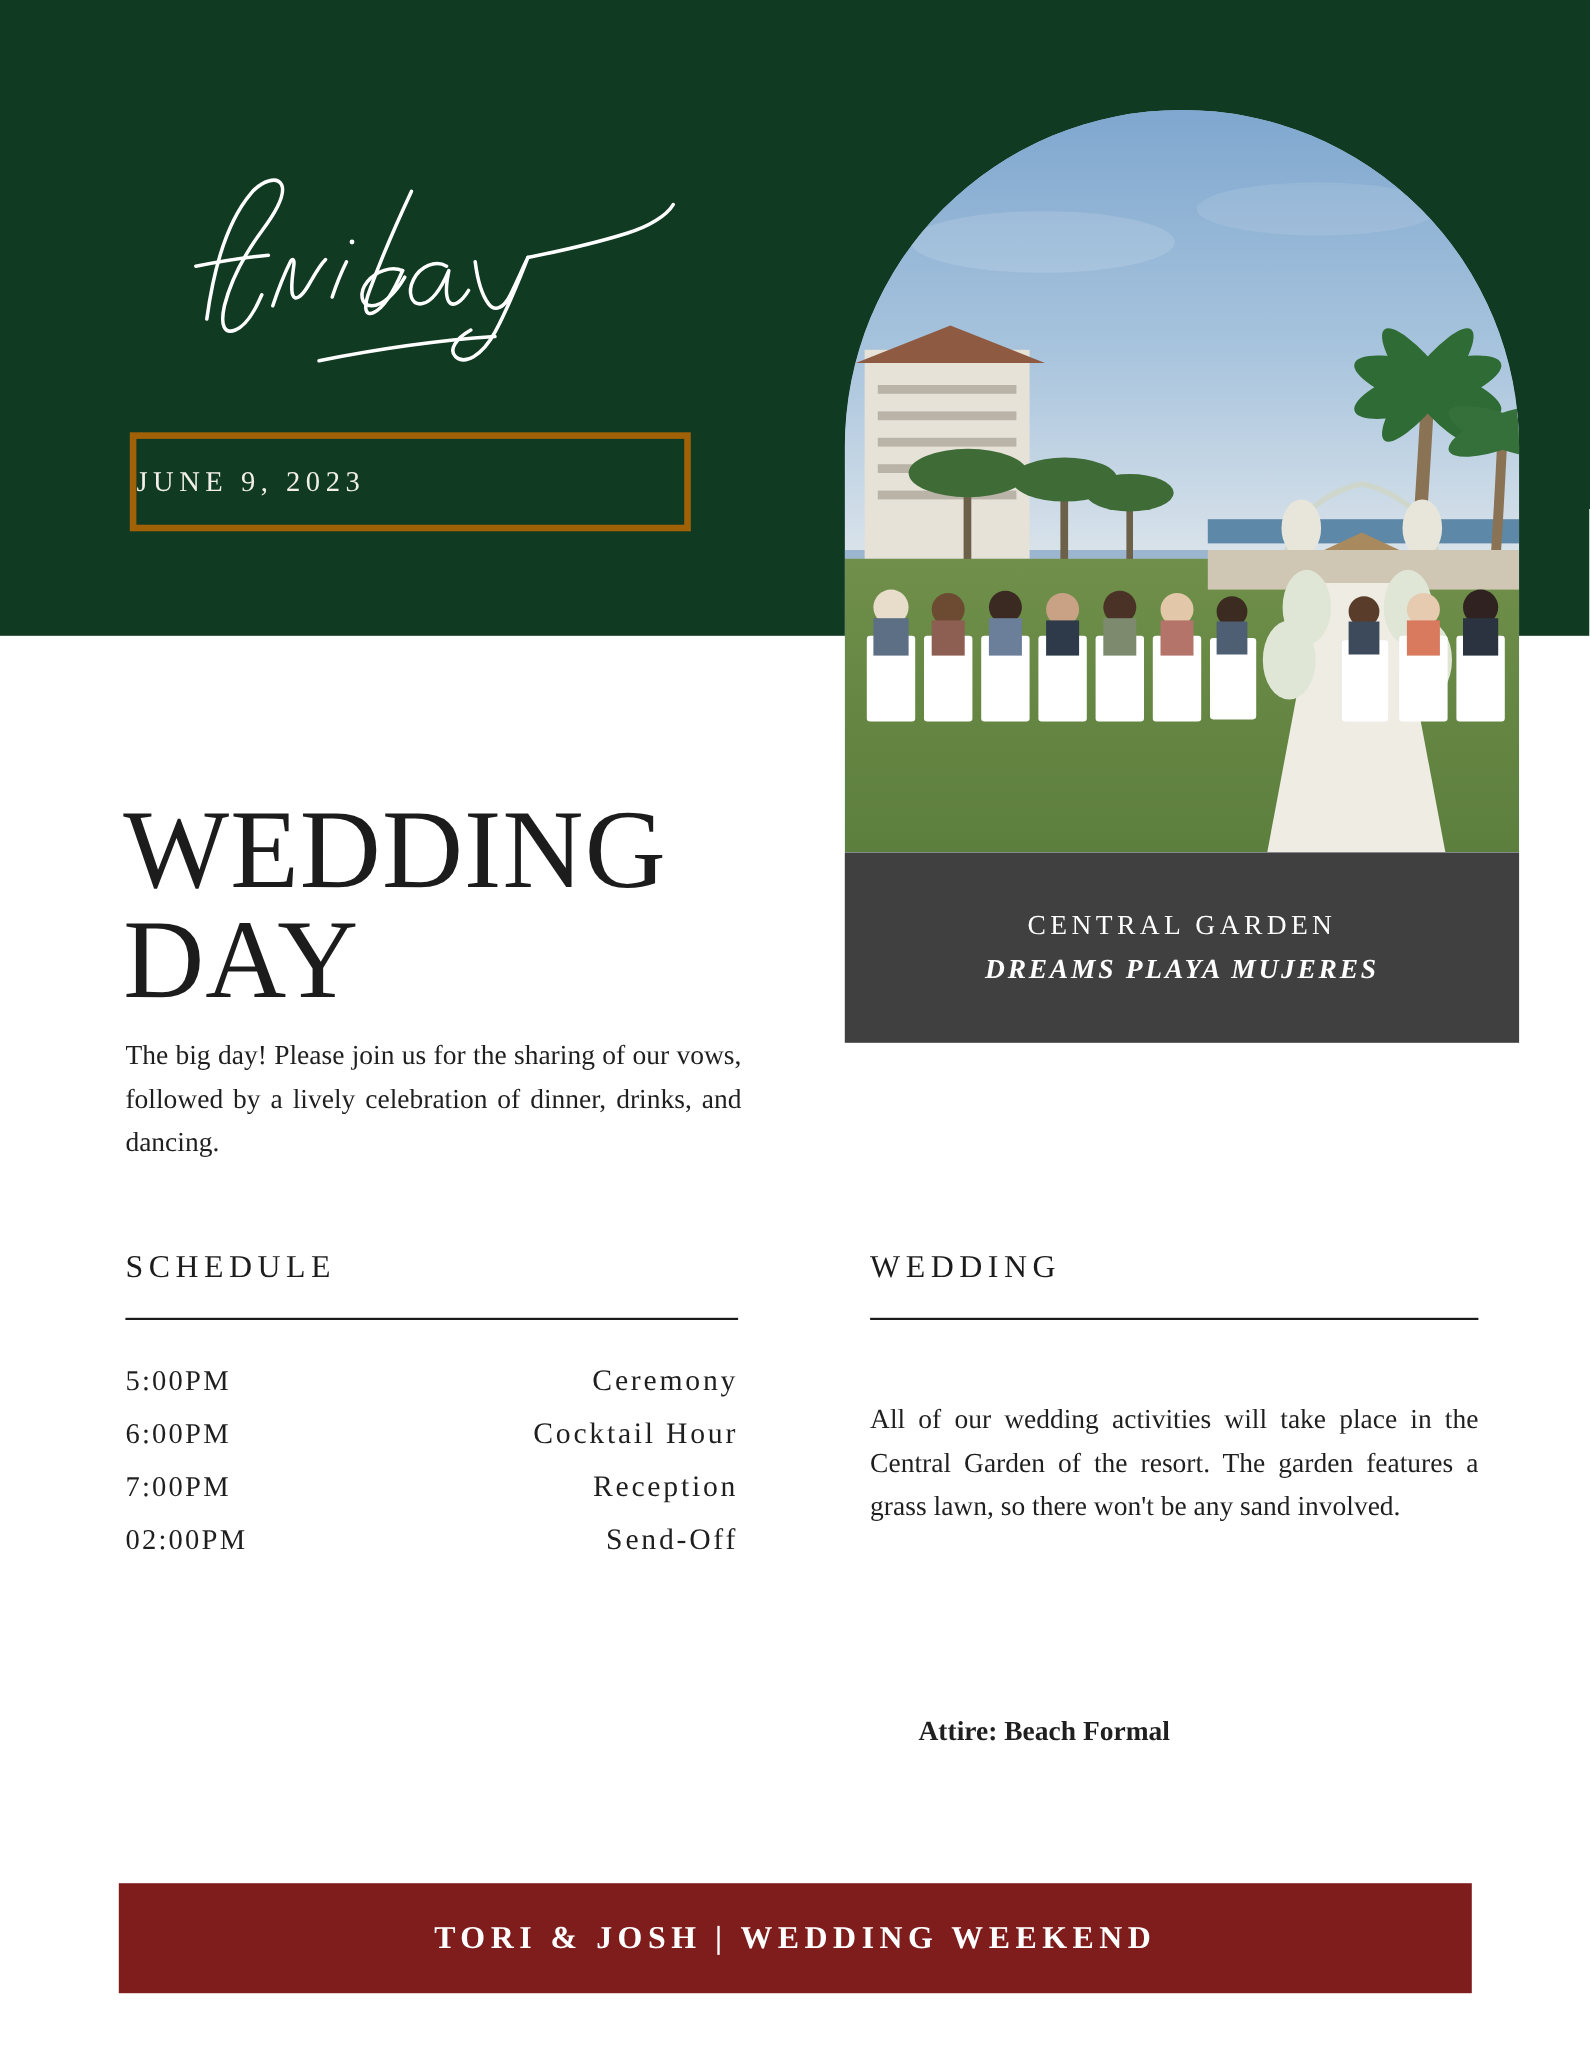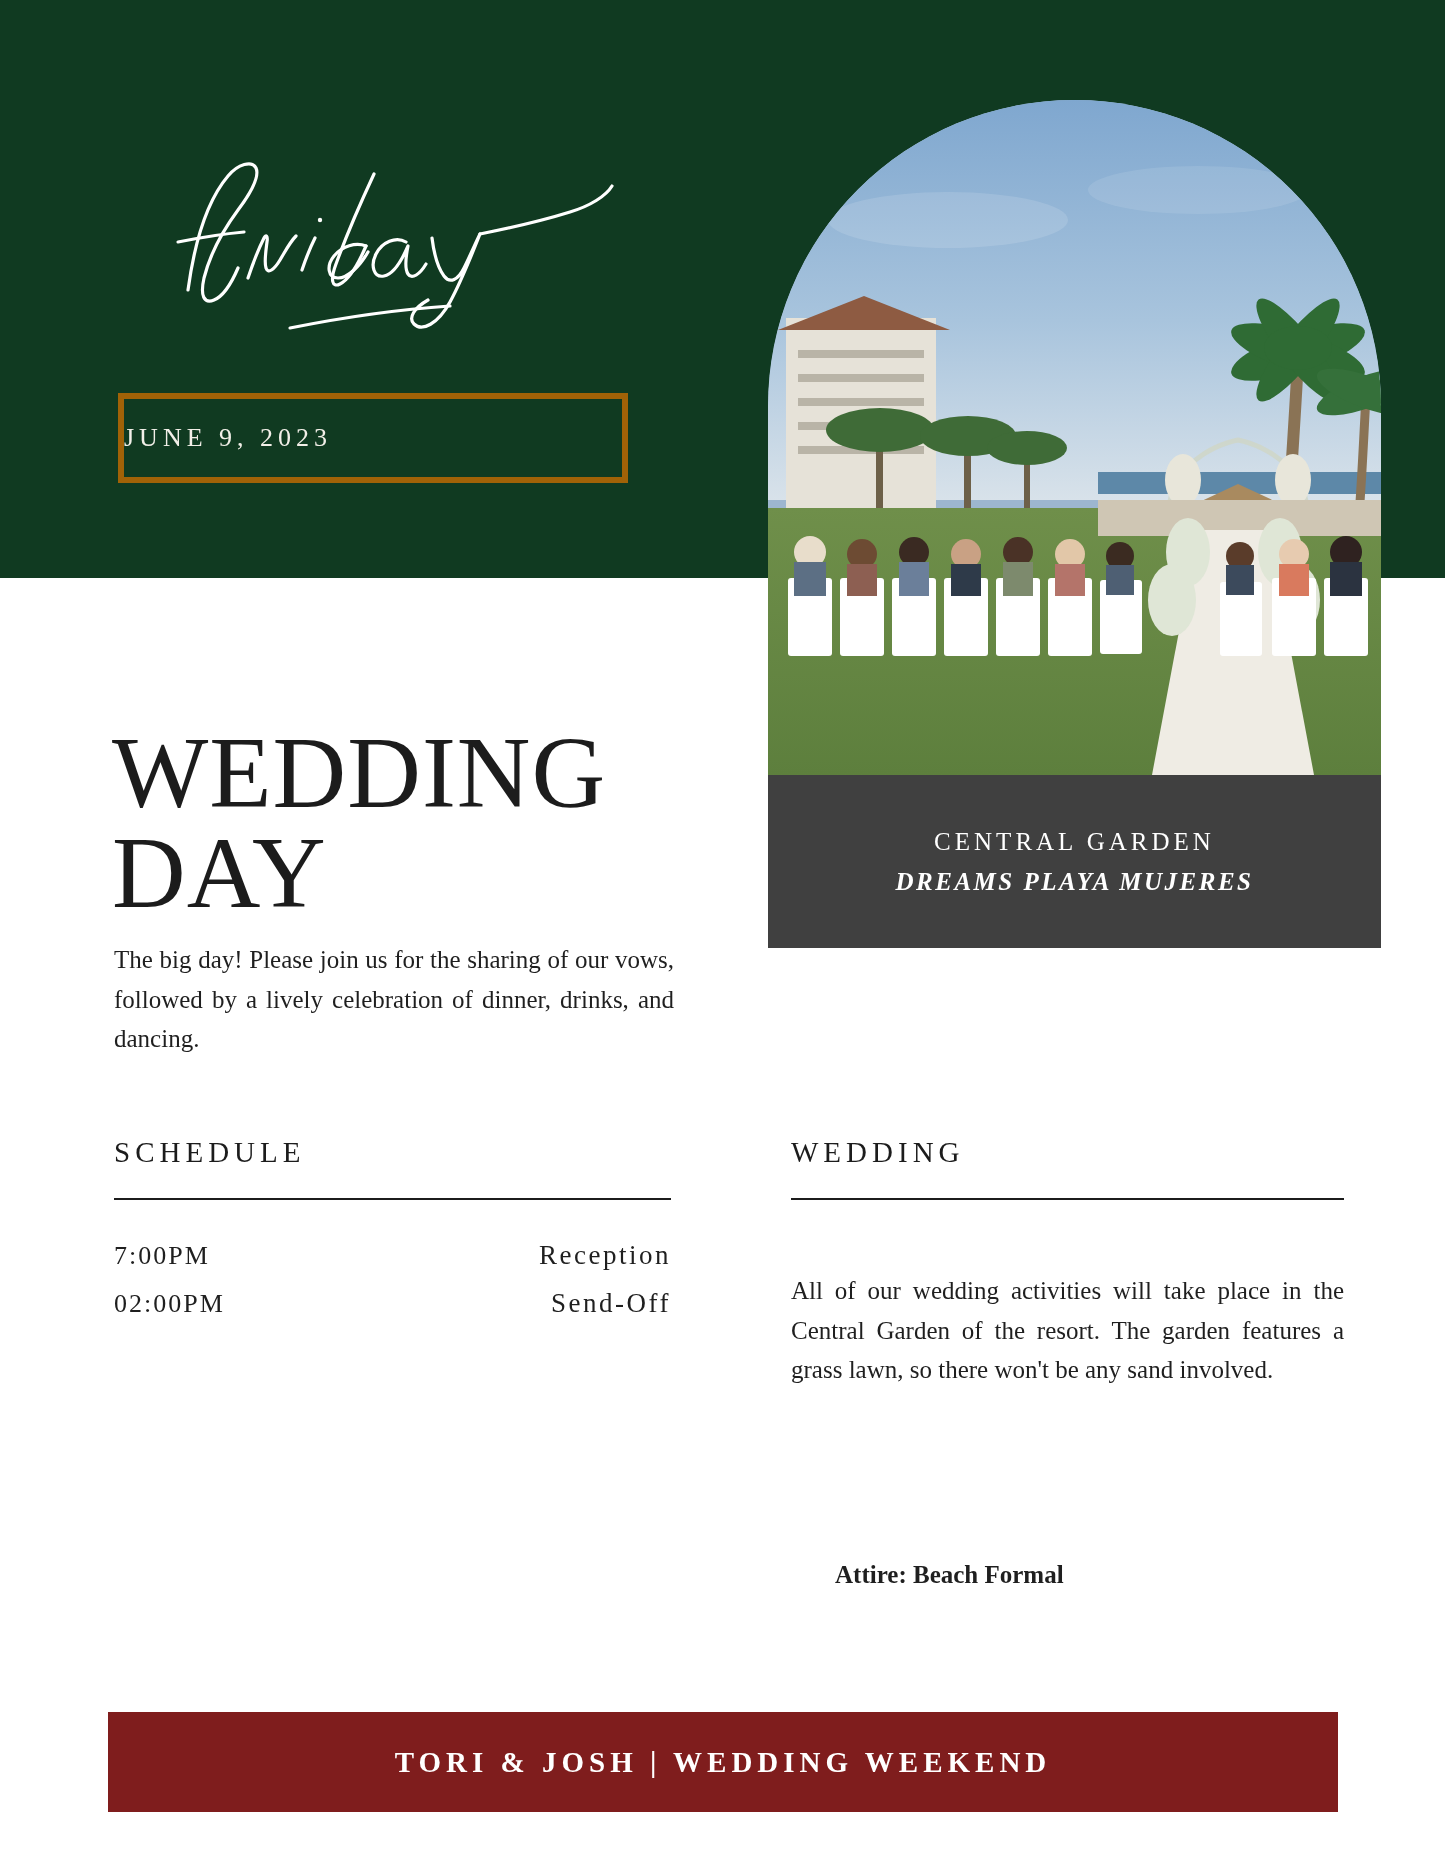--- a/index.html
+++ b/index.html
@@ -379,20 +379,28 @@
 </div>
 
 <h1 class="title">WEDDING DAY</h1>
 <p class="intro">The big day! Please join us for the sharing of our vows, followed by a lively celebration of dinner, drinks, and dancing.</p>
 
 <div class="sec-heading" id="schedule-heading">SCHEDULE</div>
 <div class="sec-rule" id="schedule-rule"></div>
 
 <div class="schedule-list">
   <div class="sched-row">
+    <span class="sched-time">5:00PM</span>
+    <span class="sched-event">Ceremony</span>
+  </div>
+  <div class="sched-row">
+    <span class="sched-time">6:00PM</span>
+    <span class="sched-event">Cocktail Hour</span>
+  </div>
+  <div class="sched-row">
     <span class="sched-time">7:00PM</span>
     <span class="sched-event">Reception</span>
   </div>
   <div class="sched-row">
     <span class="sched-time">02:00PM</span>
     <span class="sched-event">Send-Off</span>
   </div>
 </div>
 
 <div class="sec-heading" id="details-heading">WEDDING</div>

